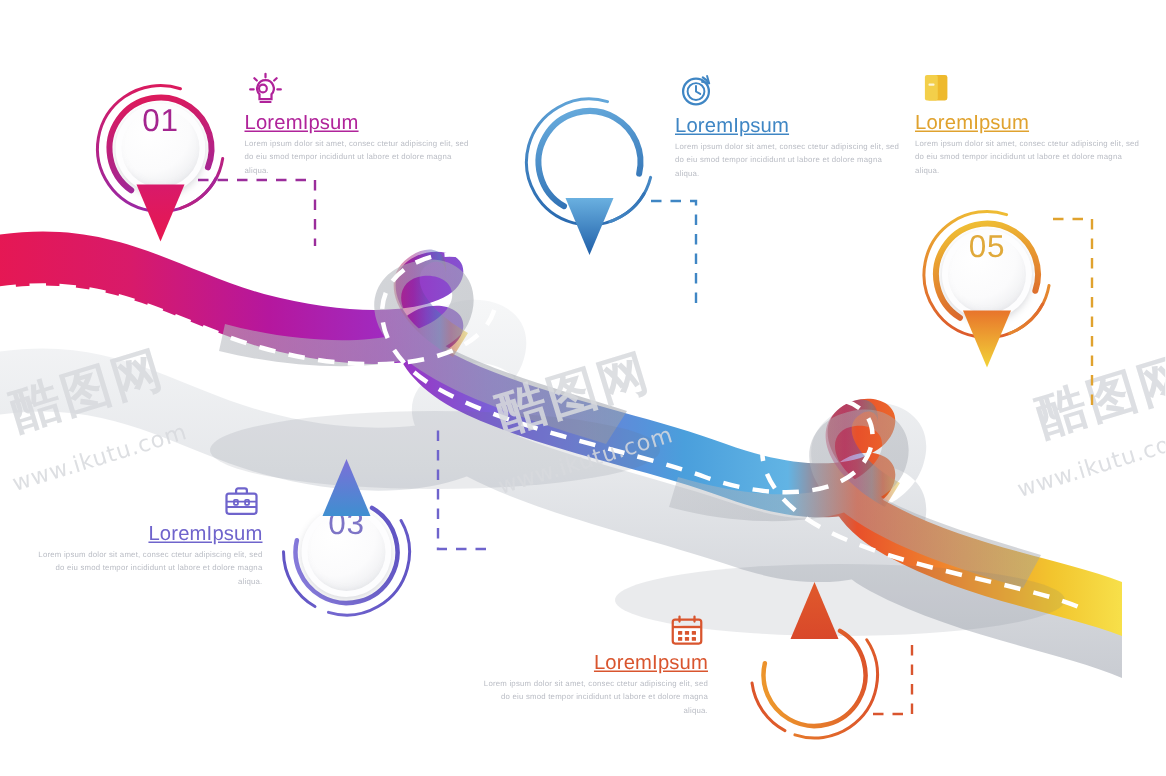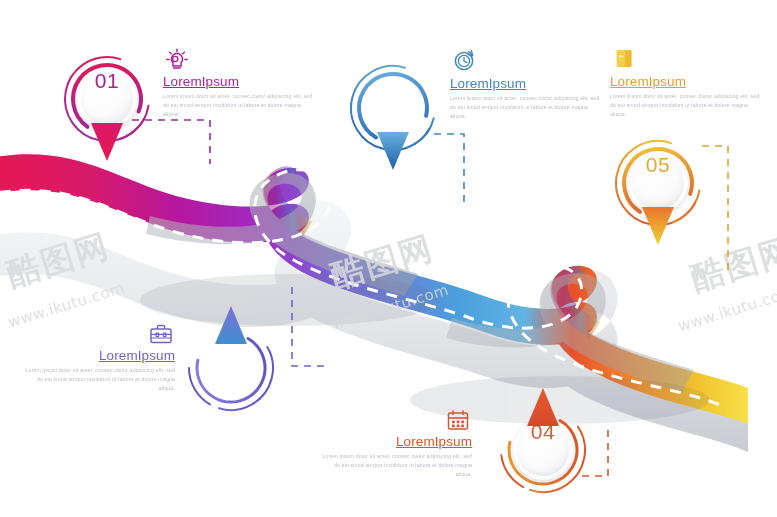--- a/index.html
+++ b/index.html
@@ -321,20 +321,23 @@
         <defs>
           <linearGradient id="n3a" x1="0" y1="0" x2="1" y2="1">
             <stop offset="0%" stop-color="#8e82e0"></stop>
               <stop offset="100%" stop-color="#5a4ec0"></stop>
           </linearGradient>
         </defs>
         <circle cx="46" cy="46" r="34" fill="none" stroke="url(#n3a)" stroke-width="3" stroke-dasharray="150 64" stroke-linecap="round" transform="rotate(300 46 46)"></circle>
         <circle cx="46" cy="46" r="42" fill="none" stroke="url(#n3a)" stroke-width="2" stroke-dasharray="100 164" stroke-linecap="round" transform="rotate(330 46 46)"></circle>
         <circle cx="46" cy="46" r="42" fill="none" stroke="url(#n3a)" stroke-width="2" stroke-dasharray="44 220" stroke-linecap="round" transform="rotate(120 46 46)"></circle>
       </svg>
+      <div class="disc">
+        <span style="color:#7d74c6;">03</span>
+      </div>
     </div>
     <svg class="pin" style="left:28px;top:-18px;" width="36" height="42" viewBox="0 0 36 42">
       <defs>
           <linearGradient id="p3" x1="0" y1="0" x2="0" y2="1">
         <stop offset="0%" stop-color="#7c6fd8"></stop>
             <stop offset="100%" stop-color="#3f8fd0"></stop>
       </linearGradient>
         </defs>
       <path d="M18 2 L34 40 L2 40 Z" fill="url(#p3)"></path>
     </svg>
@@ -360,23 +363,20 @@
         <defs>
           <linearGradient id="n4a" x1="0" y1="0" x2="1" y2="1">
             <stop offset="0%" stop-color="#f0a32c"></stop>
               <stop offset="100%" stop-color="#d9482a"></stop>
           </linearGradient>
         </defs>
         <circle cx="46" cy="46" r="34" fill="none" stroke="url(#n4a)" stroke-width="3" stroke-dasharray="150 64" stroke-linecap="round" transform="rotate(300 46 46)"></circle>
         <circle cx="46" cy="46" r="42" fill="none" stroke="url(#n4a)" stroke-width="2" stroke-dasharray="104 160" stroke-linecap="round" transform="rotate(326 46 46)"></circle>
         <circle cx="46" cy="46" r="42" fill="none" stroke="url(#n4a)" stroke-width="2" stroke-dasharray="40 224" stroke-linecap="round" transform="rotate(118 46 46)"></circle>
       </svg>
-      <div class="disc">
-        <span style="color:#d2603a;">04</span>
-      </div>
     </div>
     <svg class="pin" style="left:28px;top:-18px;" width="36" height="42" viewBox="0 0 36 42">
       <defs>
           <linearGradient id="p4" x1="0" y1="0" x2="0" y2="1">
         <stop offset="0%" stop-color="#e05a2c"></stop>
             <stop offset="100%" stop-color="#d9482a"></stop>
       </linearGradient>
         </defs>
       <path d="M18 2 L34 40 L2 40 Z" fill="url(#p4)"></path>
     </svg>

